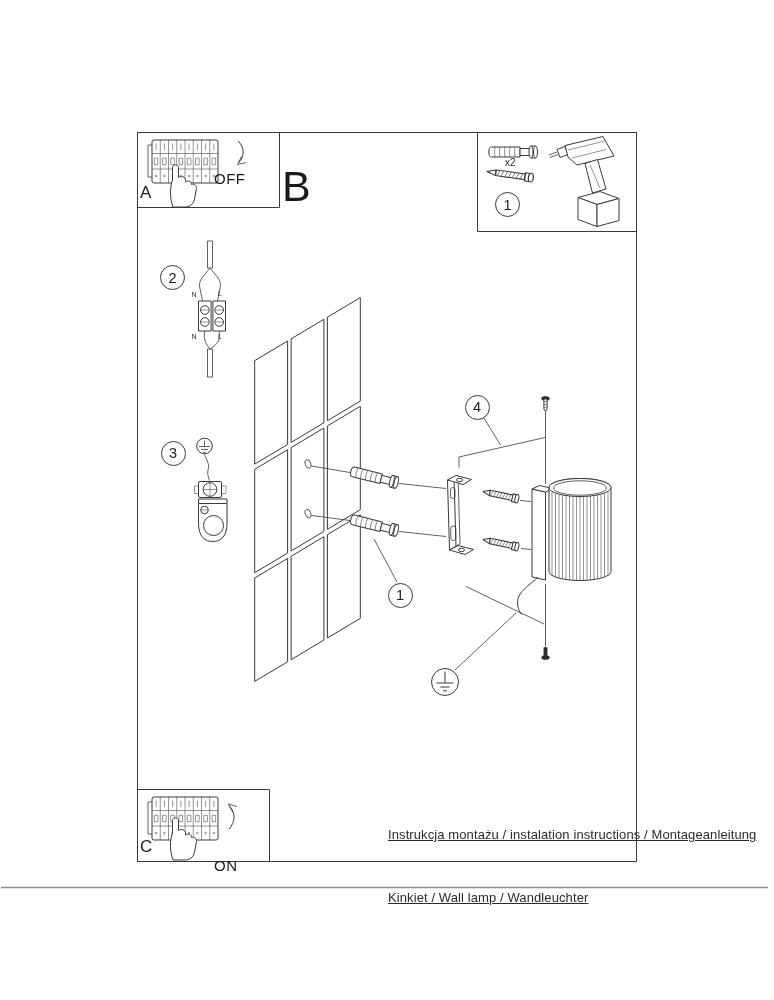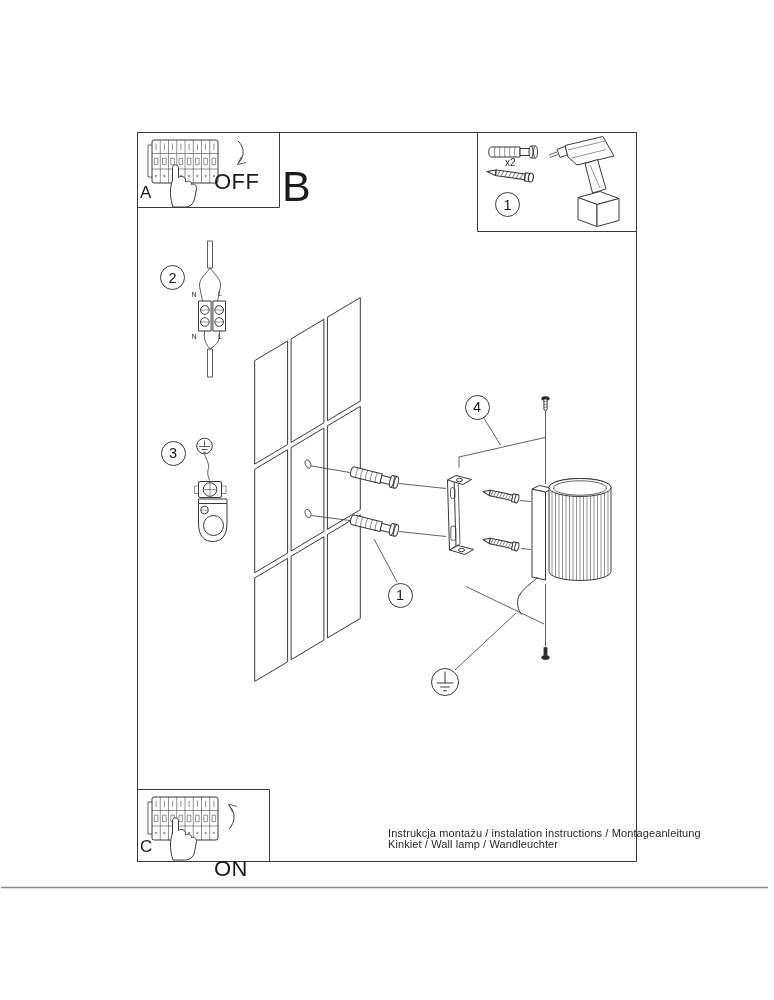--- a/index.html
+++ b/index.html
@@ -8,26 +8,26 @@
   .art{position:absolute;left:0;top:0;}
   .art path,.art line,.art rect,.art circle,.art ellipse,.art polygon,.art polyline{
         stroke:#3a3a3a;fill:none;stroke-width:1;stroke-linejoin:round;}
   .art .t{stroke-width:.55;}
   .art .m{stroke-width:.8;}
   .art .w{fill:#fff;}
   .art .dk{fill:#2b2b2b;stroke:#2b2b2b;stroke-width:.6;}
   .lbl{position:absolute;line-height:1;white-space:pre;}
   .letter{font-size:17px;}
   .big-letter{font-size:43px;}
-  .switch-word{font-size:22px;letter-spacing:.5px;}
+  .switch-word{font-size:15px;letter-spacing:.5px;}
   .tiny{font-size:7px;color:#2b2b2b;}
   .qty{font-size:10px;color:#2b2b2b;}
   .circ{position:absolute;width:25px;height:25px;border:1.3px solid #3a3a3a;border-radius:50%;
         display:flex;align-items:center;justify-content:center;font-size:14.5px;box-sizing:border-box;}
-  .footer-line{font-size:11px;color:#2b2b2b;letter-spacing:.1px;}
+  .footer-line{font-size:13px;color:#2b2b2b;letter-spacing:.1px;text-decoration:underline;}
 </style>
 </head>
 <body>
 
 <div class="page">
 
 <svg class="art" width="774" height="1000" viewBox="0 0 774 1000">
   <defs>
     <g id="breaker">
       <path class="m" d="M0,5 H-4 V37 H0"></path>
@@ -294,15 +294,15 @@
 <span class="lbl tiny" style="left:218px;top:333px;">L</span>
 
 <div class="circ" style="left:160.5px;top:440.5px;">3</div>
 <div class="circ" style="left:464.5px;top:394.5px;">4</div>
 <div class="circ" style="left:387.5px;top:582.5px;">1</div>
 
 <span class="lbl letter" style="left:140px;top:838px;">C</span>
 <span class="lbl switch-word" style="left:214px;top:858px;">ON</span>
 
 <span class="lbl footer-line" style="left:388px;top:828px;">Instrukcja montażu / instalation instructions / Montageanleitung</span>
-<span class="lbl footer-line" style="left:388px;top:839px;">Kinkiet / Wall lamp / Wandleuchter</span>
+<span class="lbl footer-line" style="left:388px;top:891px;">Kinkiet / Wall lamp / Wandleuchter</span>
 
 </div>
 
 </body></html>

